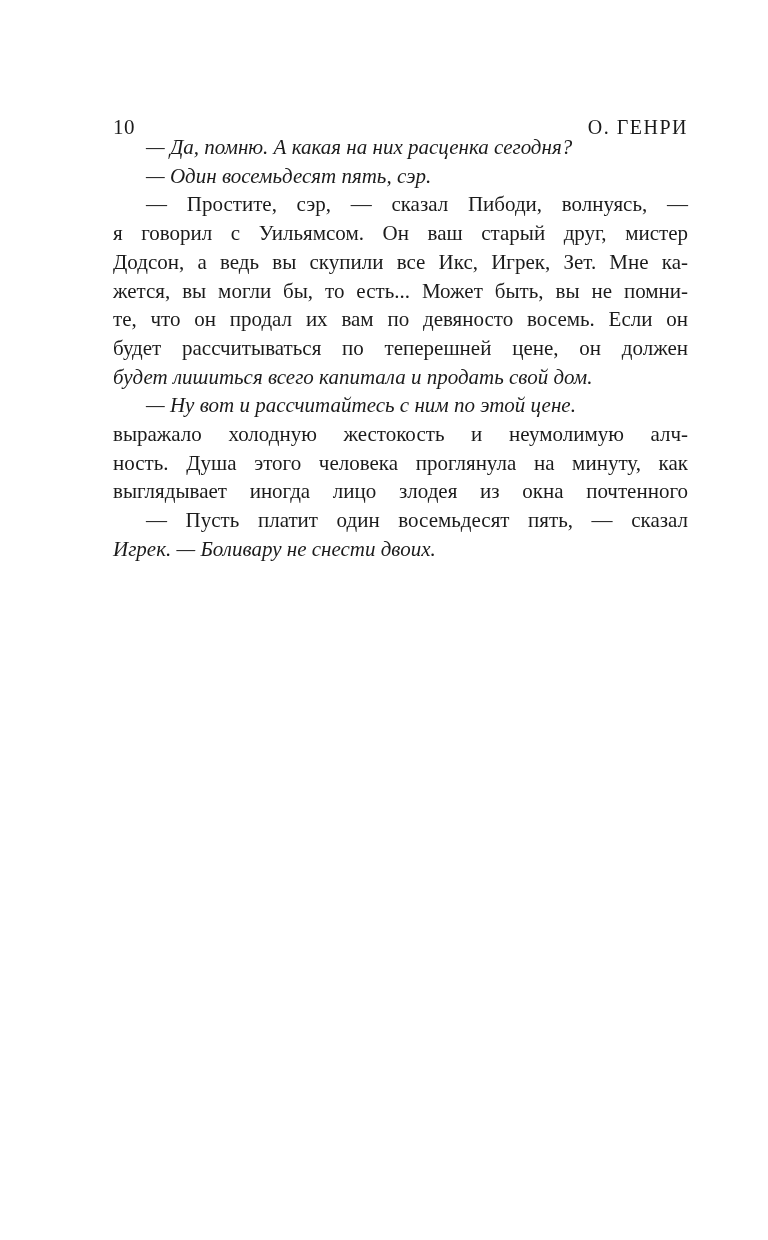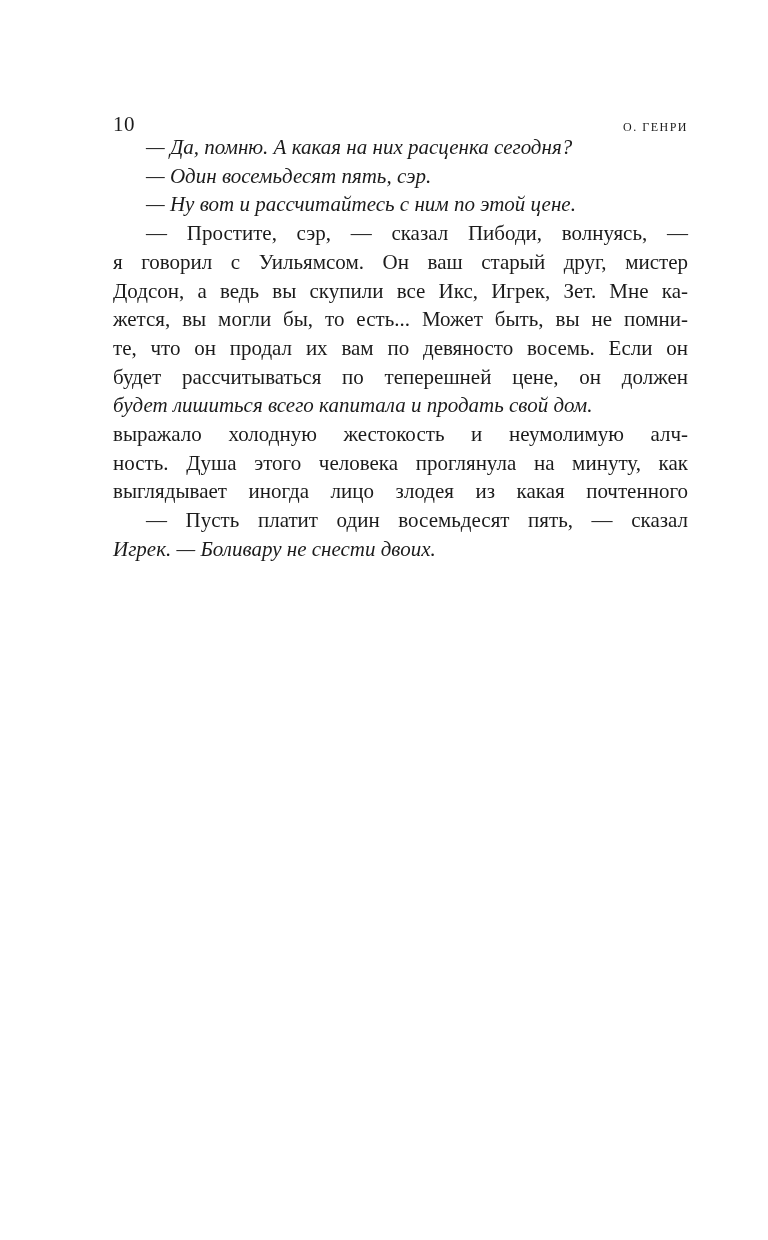--- a/index.html
+++ b/index.html
@@ -29,21 +29,21 @@
     justify-content: space-between;
     align-items: baseline;
   }
   .page-number {
     font-size: 21px;
     line-height: 22px;
     letter-spacing: 0.5px;
     text-align: right;
   }
   .running-title {
-    font-size: 12px;
+    font-size: 20px;
     line-height: 22px;
     letter-spacing: 1.5px;
     margin-top: 32px;
   }
   .text-block {
     position: absolute;
     top: 133px;
     left: 113px;
     width: 575px;
     font-size: 21px;
@@ -72,34 +72,34 @@
     <span class="running-title">О. ГЕНРИ</span>
   </div>
   <div class="text-block">
       <div class="paragraph">
         <div class="line first last">— Да, помню. А какая на них расценка сегодня?</div>
       </div>
       <div class="paragraph">
         <div class="line first last">— Один восемьдесят пять, сэр.</div>
       </div>
       <div class="paragraph">
-        <div class="line first last">— Ну вот и рассчитайтесь с ним по этой цене.</div>
-      </div>
-      <div class="paragraph">
         <div class="line first">— Простите, сэр, — сказал Пибоди, волнуясь, —</div>
         <div class="line">я говорил с Уильямсом. Он ваш старый друг, мистер</div>
         <div class="line">Додсон, а ведь вы скупили все Икс, Игрек, Зет. Мне ка-</div>
         <div class="line">жется, вы могли бы, то есть... Может быть, вы не помни-</div>
         <div class="line">те, что он продал их вам по девяносто восемь. Если он</div>
         <div class="line">будет рассчитываться по теперешней цене, он должен</div>
         <div class="line last">будет лишиться всего капитала и продать свой дом.</div>
       </div>
       <div class="paragraph">
+        <div class="line first last">— Ну вот и рассчитайтесь с ним по этой цене.</div>
+      </div>
+      <div class="paragraph">
         <div class="line">выражало холодную жестокость и неумолимую алч-</div>
         <div class="line">ность. Душа этого человека проглянула на минуту, как</div>
-        <div class="line">выглядывает иногда лицо злодея из какая почтенного</div>
+        <div class="line">выглядывает иногда лицо злодея из окна почтенного</div>
       </div>
       <div class="paragraph">
         <div class="line first">— Пусть платит один восемьдесят пять, — сказал</div>
         <div class="line last">Игрек. — Боливару не снести двоих.</div>
       </div>
     </div>
 </div>
 
 </body></html>

